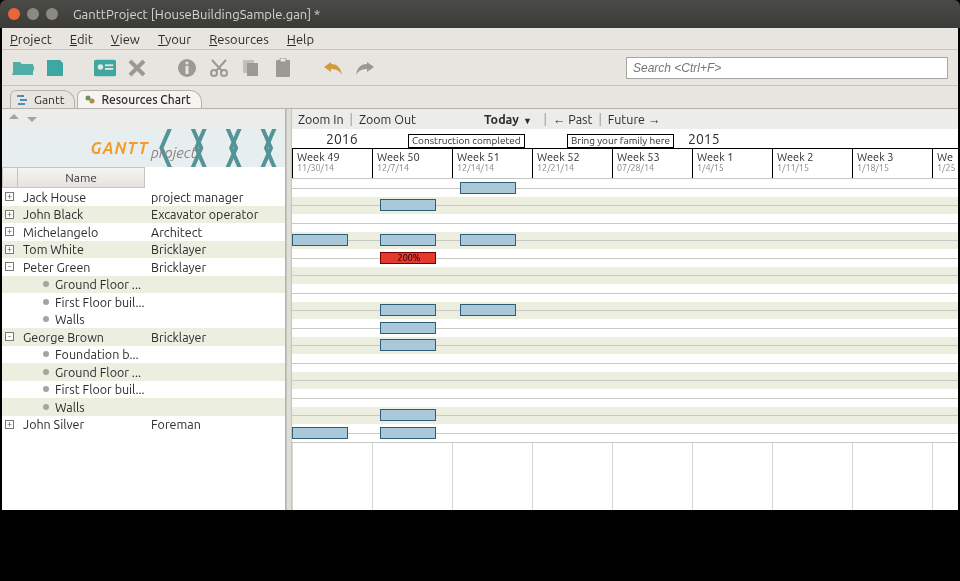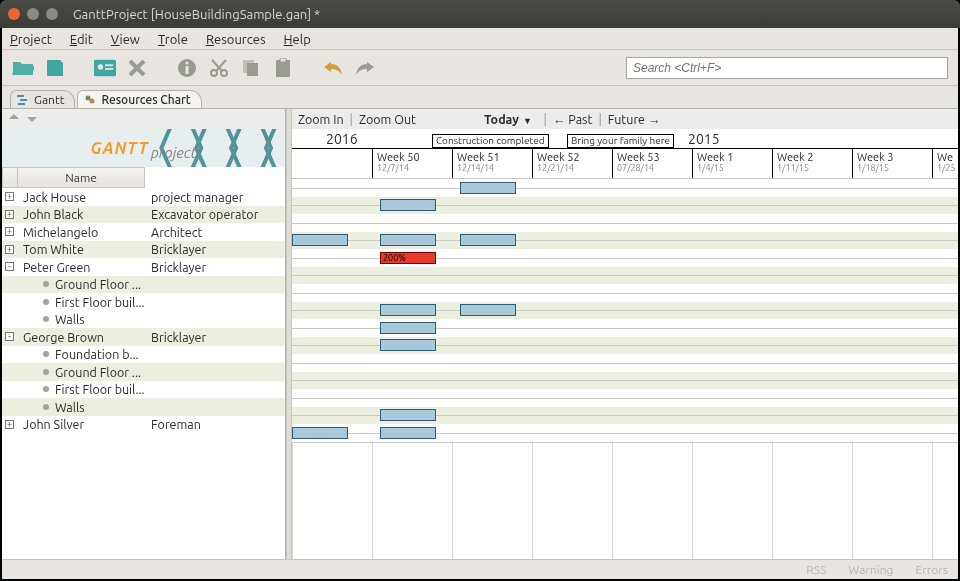--- a/index.html
+++ b/index.html
@@ -1,20 +1,20 @@
 <!DOCTYPE html>
 <html><head>
 <meta charset="utf-8">
 <style>
   
   * { box-sizing: border-box; }
   body { margin: 0; padding: 0; background: #000; font-family: "Ubuntu", "Liberation Sans", Arial, sans-serif; font-size: 13px; color: #2c2c2c; }
 
   
-  .window            { width: 960px; height: 581px; background:#000; }
+  .window            { width: 960px; height: 510px; background:#000; }
   .titlebar          { height: 28px; background: linear-gradient(#4a4a46,#3b3b37); color:#d8d6d2; display:flex; align-items:center; padding:0 8px; border-top-left-radius:6px; border-top-right-radius:6px; }
   .win-btn           { width:12px; height:12px; border-radius:6px; margin-right:7px; display:inline-block; }
   .win-close         { background:#eb6637; }
   .win-min           { background:#8b8980; }
   .win-max           { background:#8b8980; }
   .title-text        { margin-left:8px; font-size:13px; }
 
   .app-frame         { width:956px; height:551px; margin:0 2px 2px 2px; background:#e8e4df; display:flex; flex-direction:column; }
 
   
@@ -114,21 +114,21 @@
     <span class="win-btn win-max"></span>
     <span class="title-text">GanttProject [HouseBuildingSample.gan] *</span>
   </div>
 
   <div class="app-frame">
 
     <div class="menubar">
       <span class="menu-item"><span class="ul">P</span><span>roject</span></span>
       <span class="menu-item"><span class="ul">E</span><span>dit</span></span>
       <span class="menu-item"><span class="ul">V</span><span>iew</span></span>
-      <span class="menu-item"><span class="ul">T</span><span>role</span></span>
+      <span class="menu-item"><span class="ul">T</span><span>your</span></span>
       <span class="menu-item"><span class="ul">R</span><span>esources</span></span>
       <span class="menu-item"><span class="ul">H</span><span>elp</span></span>
     </div>
 
     <div class="toolbar">
       <span class="tool-icn" style="color:#3fa7a2;">
         <svg width="22" height="18" viewBox="0 0 22 18">
             <path fill="currentColor" d="M1 3h7l2 2h11v11H1z M3 7h20l-3 9H0z" opacity=".9"></path>
           </svg>
       </span>
@@ -371,24 +371,28 @@
           </a>
           <span class="sep">&nbsp;&nbsp;|</span>
           <a>← Past</a>
           <span class="sep">|</span>
           <a>Future →</a>
         </div>
 
         <div class="year-row" id="year-row">
             <span class="year-lbl" style="left: 34px;">2016</span>
             <span class="year-lbl" style="left: 396px;">2015</span>
-            <span class="milestone" style="left: 140px;">Construction completed</span>
+            <span class="milestone" style="left: 116px;">Construction completed</span>
             <span class="milestone" style="left: 275px;">Bring your family here</span>
           </div>
         <div class="week-row" id="week-row">
+            <div class="week-col" style="left: 0px; width: 80px;">
+              <div class="wk">Week 49</div>
+              <div class="dt">11/30/14</div>
+            </div>
             <div class="week-col" style="left: 80px; width: 80px;">
               <div class="wk">Week 50</div>
               <div class="dt">12/7/14</div>
             </div>
             <div class="week-col" style="left: 160px; width: 80px;">
               <div class="wk">Week 51</div>
               <div class="dt">12/14/14</div>
             </div>
             <div class="week-col" style="left: 240px; width: 80px;">
               <div class="wk">Week 52</div>
@@ -469,21 +473,21 @@
             </div>
             <div class="chart-row odd" style="top: 245px;">
               <div class="line"></div>
             </div>
             <div style="position: absolute; left: 0px; right: 0px; top: 262.5px; border-top: 1px solid rgb(200, 200, 196);"></div>
             <div class="bar" style="left: 168px; width: 56px; top: 2.5px;"></div>
             <div class="bar" style="left: 88px; width: 56px; top: 20px;"></div>
             <div class="bar" style="left: 0px; width: 56px; top: 55px;"></div>
             <div class="bar" style="left: 88px; width: 56px; top: 55px;"></div>
             <div class="bar" style="left: 168px; width: 56px; top: 55px;"></div>
-            <div class="bar over" style="left: 88px; width: 56px; top: 72.5px;">200%</div>
+            <div class="bar over" style="left: 88px; width: 56px; top: 72.5px; text-align: center;">200%</div>
             <div class="bar" style="left: 88px; width: 56px; top: 125px;"></div>
             <div class="bar" style="left: 168px; width: 56px; top: 125px;"></div>
             <div class="bar" style="left: 88px; width: 56px; top: 142.5px;"></div>
             <div class="bar" style="left: 88px; width: 56px; top: 160px;"></div>
             <div class="bar" style="left: 88px; width: 56px; top: 230px;"></div>
             <div class="bar" style="left: 0px; width: 56px; top: 247.5px;"></div>
             <div class="bar" style="left: 88px; width: 56px; top: 247.5px;"></div>
           </div>
       </div>
     </div>

